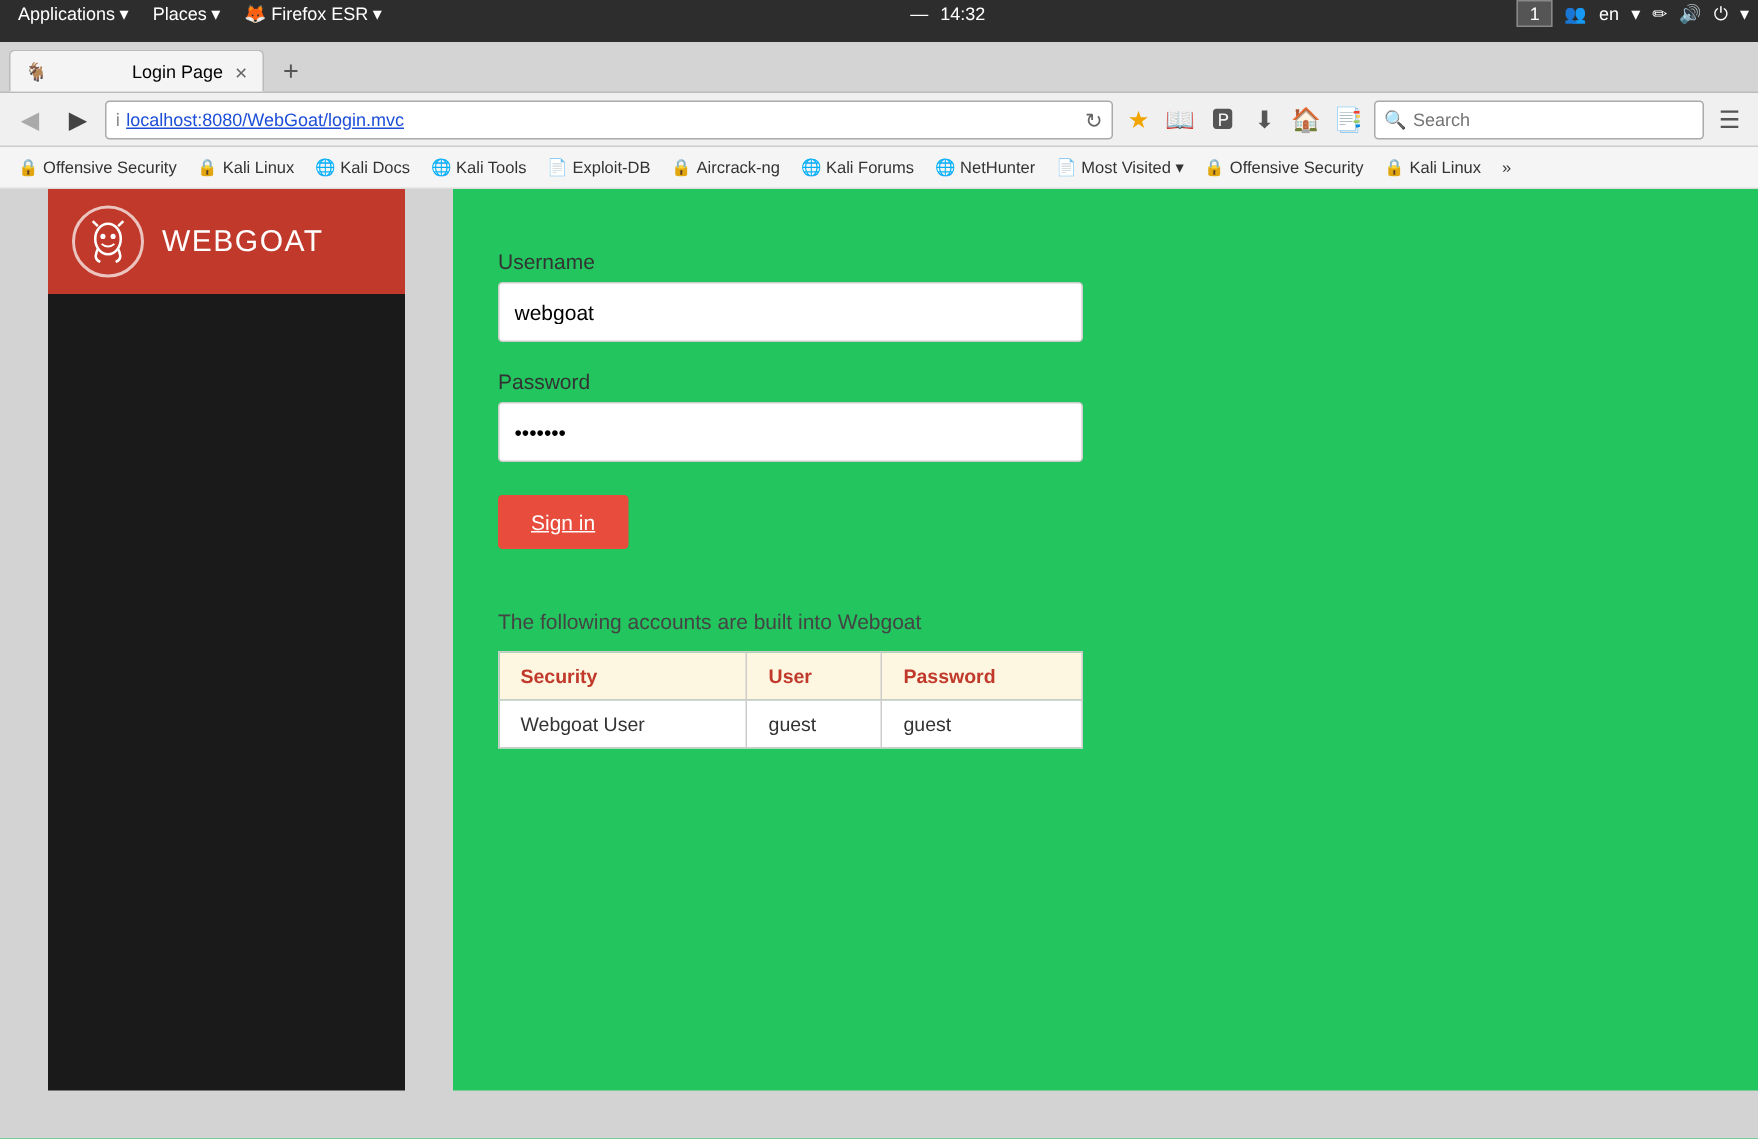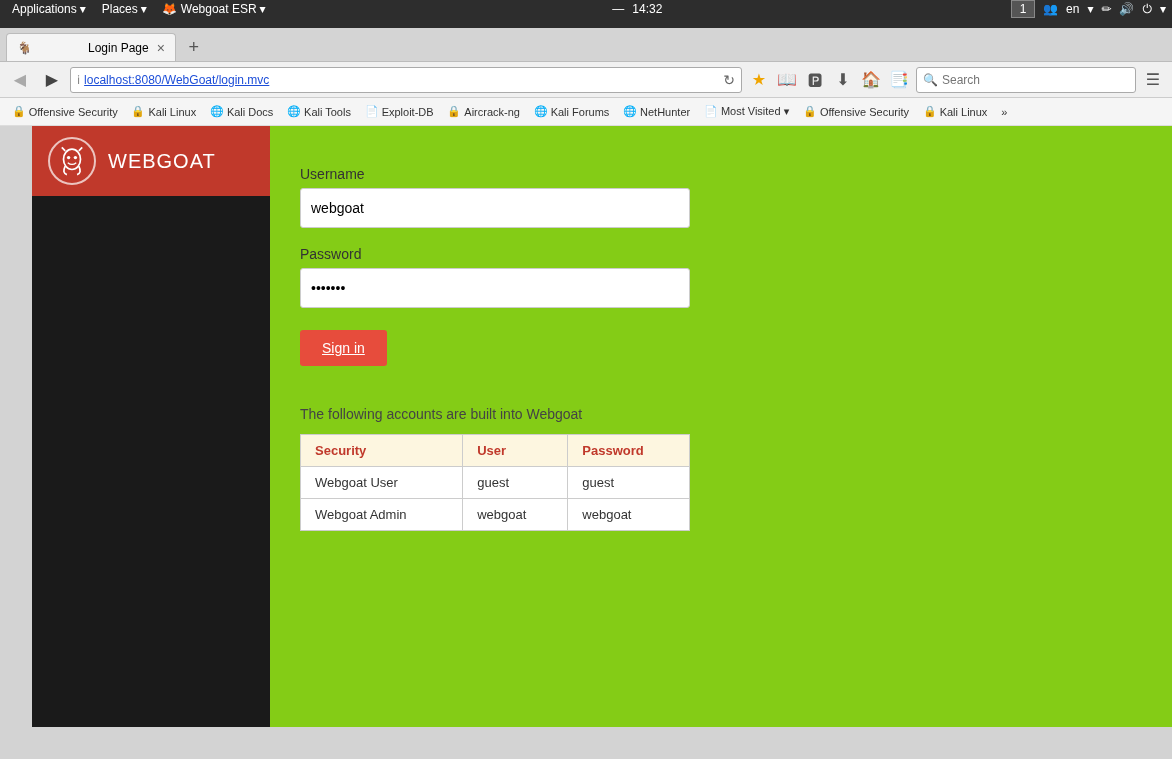--- a/index.html
+++ b/index.html
@@ -166,23 +166,24 @@
       display: flex; align-items: center; justify-content: center;
       font-size: 28px;
       color: rgba(255,255,255,0.9);
     }
     .webgoat-title { color: #fff; font-size: 20px; font-weight: bold; letter-spacing: 1px; }
     .webgoat-title span { font-weight: 300; }
 
     
     .main-content {
       flex: 1;
-      background: #84cc16;
+      background: #22c55e;
       padding: 40px 30px;
       overflow-y: auto;
+      margin-left: 32px;
     }
 
     .form-label {
       display: block;
       font-size: 14px;
       color: #333;
       margin-bottom: 6px;
       font-weight: normal;
     }
     .form-input {
@@ -245,21 +246,21 @@
     <div class="taskbar-item">
       <span>Applications</span>
       <span>▾</span>
     </div>
     <div class="taskbar-item">
       <span>Places</span>
       <span>▾</span>
     </div>
     <div class="taskbar-item">
       <span>🦊</span>
-      <span>Webgoat ESR</span>
+      <span>Firefox ESR</span>
       <span>▾</span>
     </div>
   </div>
   <div class="taskbar-center">
     <span>—</span>
     <span class="taskbar-clock">14:32</span>
   </div>
   <div class="taskbar-right">
     <div class="taskbar-box">1</div>
     <span>👥</span>
@@ -400,21 +401,16 @@
           <th>User</th>
           <th>Password</th>
         </tr>
       </thead>
       <tbody id="accounts-tbody">
       <tr>
             <td>Webgoat User</td>
             <td>guest</td>
             <td>guest</td>
           </tr>
-          <tr>
-            <td>Webgoat Admin</td>
-            <td>webgoat</td>
-            <td>webgoat</td>
-          </tr>
         </tbody>
     </table>
   </div>
 </div>
 
 </body></html>

